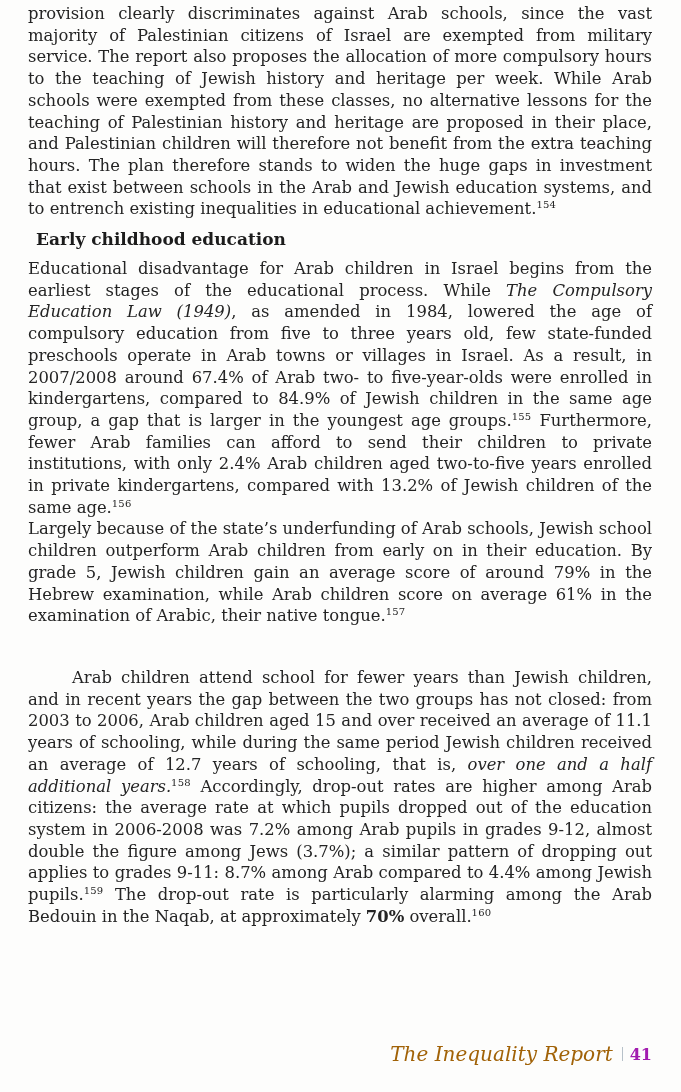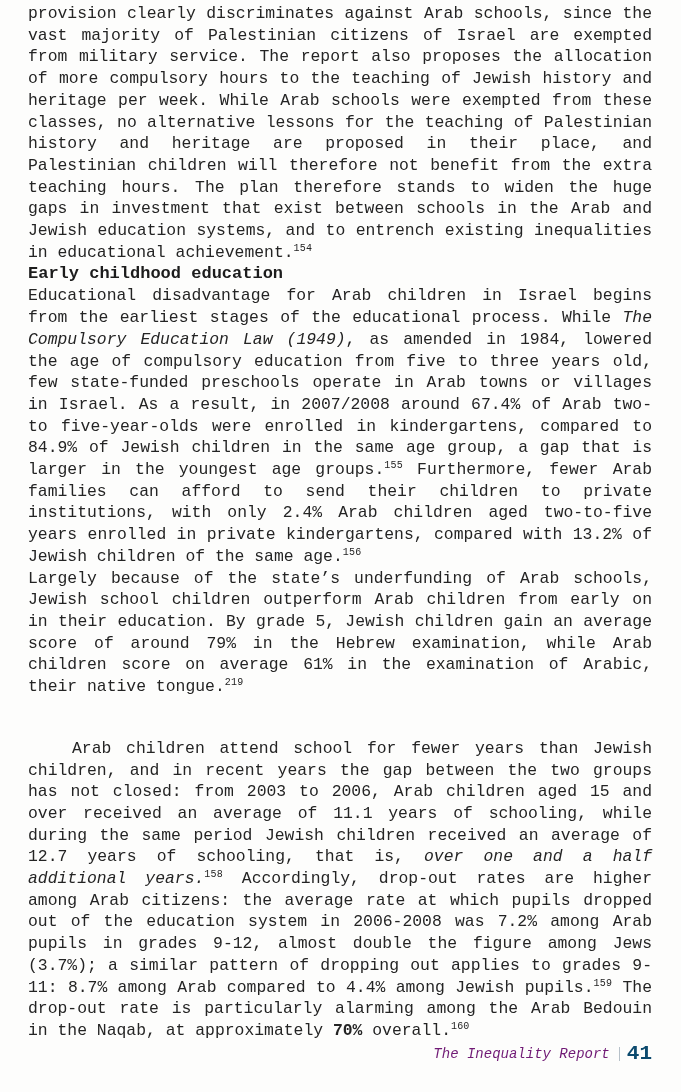--- a/index.html
+++ b/index.html
@@ -12,42 +12,41 @@
     background: #fdfdfc;
     font-family: "DejaVu Serif", "Liberation Serif", serif;
     color: #242424;
     position: relative;
     overflow: hidden;
   }
   .page {
     position: absolute;
     inset: 0;
     background: #fdfdfc;
-    font-family: Liberation Mono, monospace;
   }
   .text-col {
     position: absolute;
     left: 28px;
     top: 0;
     width: 624px;
     padding-top: 3px;
   }
   p.body {
     margin: 0;
     font-size: 16.4px;
     line-height: 21.7px;
     text-align: justify;
     color: #242424;
   }
   p.body.indent-first {
     text-indent: 44px;
     margin-top: 40px;
   }
   h3.section-heading {
-    margin: 0;
+    margin: 8px;
     font-size: 17px;
     line-height: 22px;
     font-weight: bold;
     color: #1c1c1c;
     text-align: left;
   }
   .sp-p1        { margin-top: 0; }
   .sp-h1        { margin-top: 39px; }
   .sp-p2        { margin-top: 10px; }
   .sp-h2        { margin-top: 40px; }
@@ -65,50 +64,50 @@
   .footer {
     position: absolute;
     top: 1042px;
     right: 29px;
     display: flex;
     align-items: center;
     white-space: nowrap;
   }
   .footer-title {
     font-style: italic;
-    font-size: 14px;
-    color: #701a75;
+    font-size: 20px;
+    color: #a16207;
   }
   .footer-sep {
     display: inline-block;
     width: 1px;
     height: 14px;
     background: #b7c1c9;
     margin: 0 7px 0 9px;
   }
   .footer-page {
-    font-size: 21px;
+    font-size: 16px;
     font-weight: bold;
-    color: #0c4a6e;
+    color: #a21caf;
   }
 </style>
 </head>
 <body>
 
 <div class="page">
   <div class="text-col">
 
     <p class="body sp-p1"><span>provision clearly discriminates against Arab schools, since the vast majority of Palestinian citizens of Israel are exempted from military service. The report also proposes the allocation of more compulsory hours to the teaching of Jewish history and heritage per week. While Arab schools were exempted from these classes, no alternative lessons for the teaching of Palestinian history and heritage are proposed in their place, and Palestinian children will therefore not benefit from the extra teaching hours. The plan therefore stands to widen the huge gaps in investment that exist between schools in the Arab and Jewish education systems, and to entrench existing inequalities in educational achievement.</span><span class="fn-ref">154</span></p>
 
     <h3 class="section-heading sp-h1">Early childhood education</h3>
 
     <p class="body sp-p2"><span>Educational disadvantage for Arab children in Israel begins from the earliest stages of the educational process. While </span><span class="italic">The Compulsory Education Law (1949)</span><span>, as amended in 1984, lowered the age of compulsory education from five to three years old, few state-funded preschools operate in Arab towns or villages in Israel. As a result, in 2007/2008 around 67.4% of Arab two- to five-year-olds were enrolled in kindergartens, compared to 84.9% of Jewish children in the same age group, a gap that is larger in the youngest age groups.</span><span class="fn-ref">155</span><span> Furthermore, fewer Arab families can afford to send their children to private institutions, with only 2.4% Arab children aged two-to-five years enrolled in private kindergartens, compared with 13.2% of Jewish children of the same age.</span><span class="fn-ref">156</span></p>
 
 
-    <p class="body sp-p3"><span>Largely because of the state’s underfunding of Arab schools, Jewish school children outperform Arab children from early on in their education. By grade 5, Jewish children gain an average score of around 79% in the Hebrew examination, while Arab children score on average 61% in the examination of Arabic, their native tongue.</span><span class="fn-ref">219</span></p>
+    <p class="body sp-p3"><span>Largely because of the state’s underfunding of Arab schools, Jewish school children outperform Arab children from early on in their education. By grade 5, Jewish children gain an average score of around 79% in the Hebrew examination, while Arab children score on average 61% in the examination of Arabic, their native tongue.</span><span class="fn-ref">157</span></p>
 
     <p class="body indent-first sp-p4"><span>Arab children attend school for fewer years than Jewish children, and in recent years the gap between the two groups has not closed: from 2003 to 2006, Arab children aged 15 and over received an average of 11.1 years of schooling, while during the same period Jewish children received an average of 12.7 years of schooling, that is, </span><span class="italic">over one and a half additional years.</span><span class="fn-ref">158</span><span> Accordingly, drop-out rates are higher among Arab citizens: the average rate at which pupils dropped out of the education system in 2006-2008 was 7.2% among Arab pupils in grades 9-12, almost double the figure among Jews (3.7%); a similar pattern of dropping out applies to grades 9-11: 8.7% among Arab compared to 4.4% among Jewish pupils.</span><span class="fn-ref">159</span><span> The drop-out rate is particularly alarming among the Arab Bedouin in the Naqab, at approximately </span><span class="bold">70%</span><span> overall.</span><span class="fn-ref">160</span></p>
 
   </div>
 
   <div class="footer">
     <span class="footer-title">The Inequality Report</span>
     <span class="footer-sep"></span>
     <span class="footer-page">41</span>
   </div>

